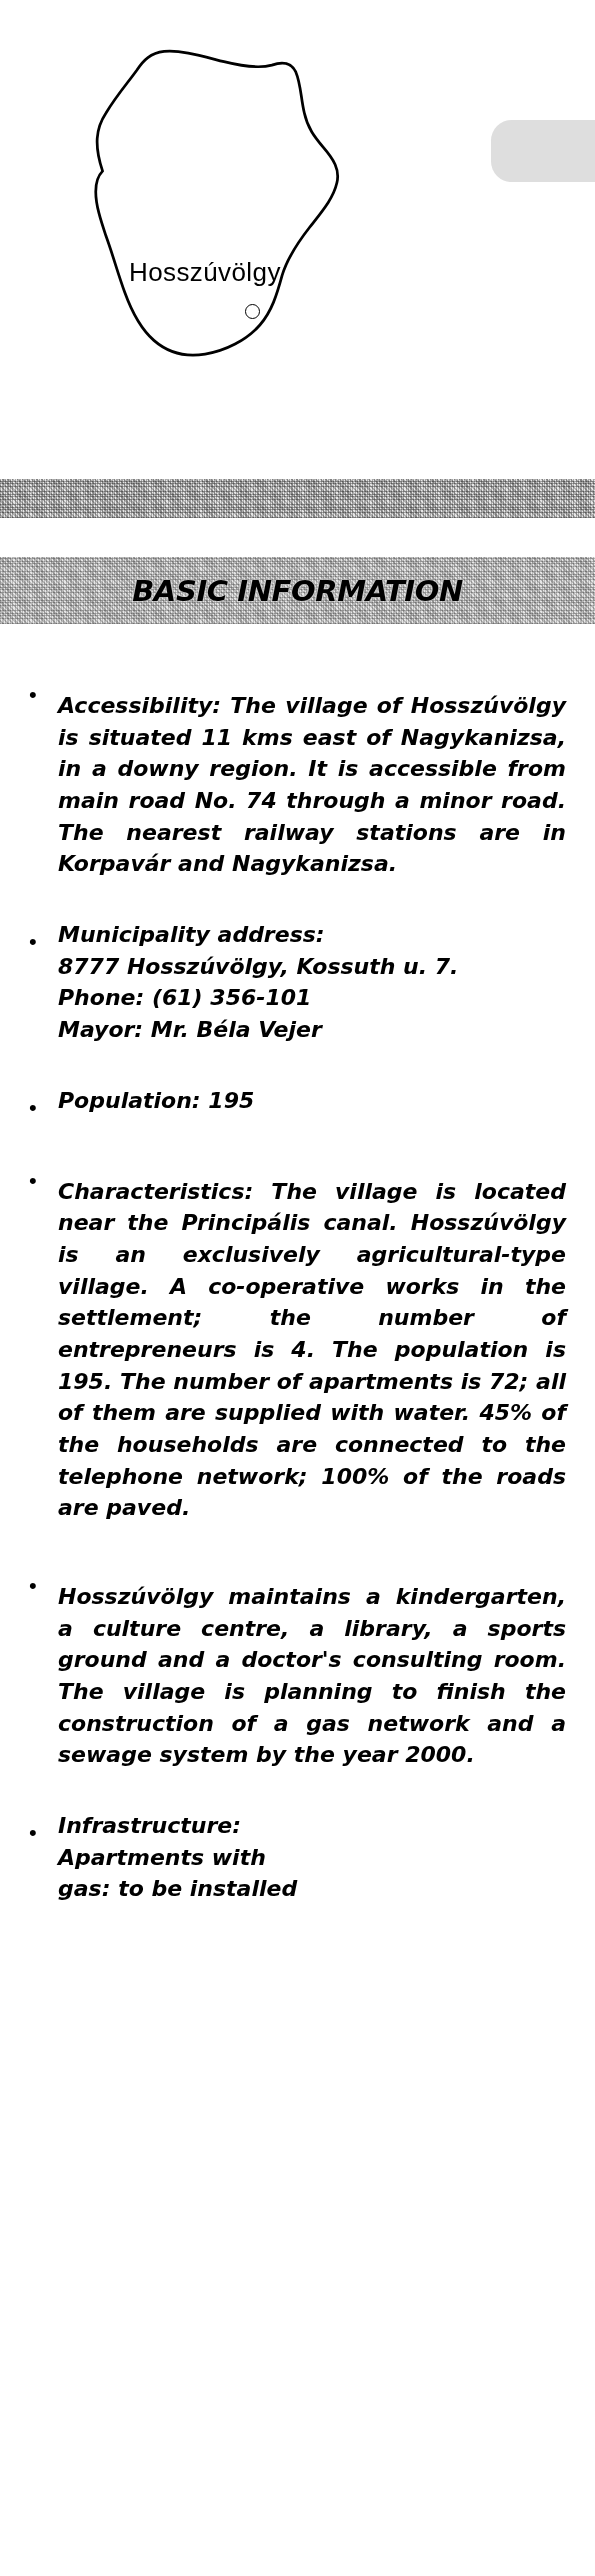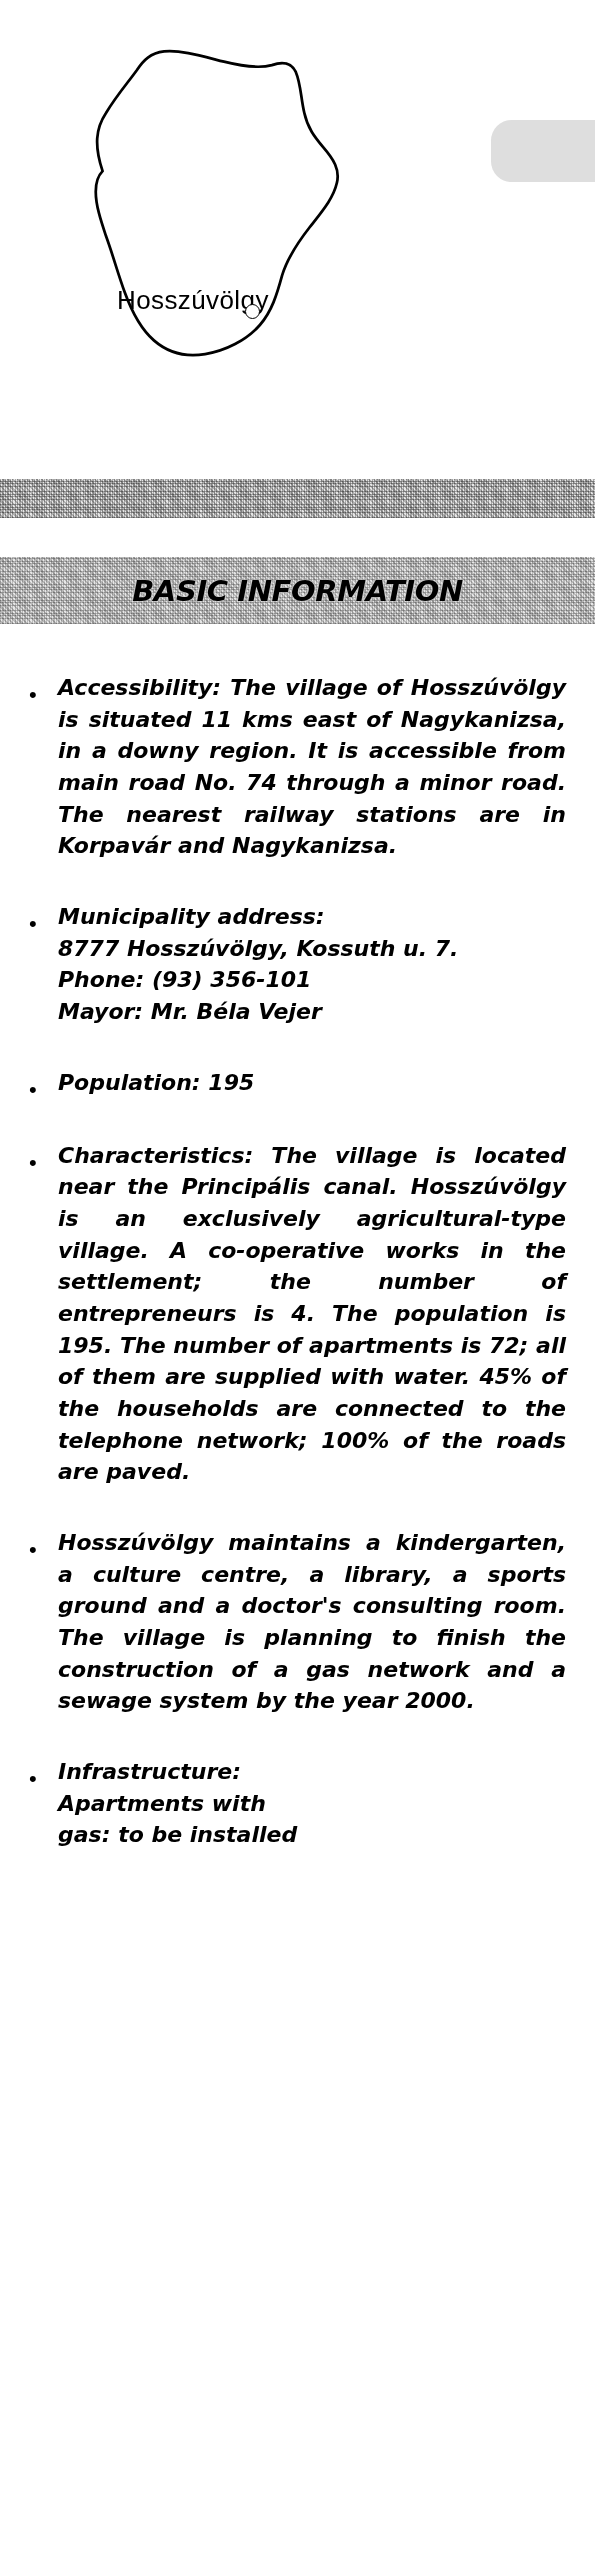--- a/index.html
+++ b/index.html
@@ -29,28 +29,27 @@
     width: 595px;
     height: 479px;
   }
   .map-svg {
     position: absolute;
     left: 0;
     top: 0;
   }
   .map-label {
     position: absolute;
-    left: 117px;
+    left: 129px;
     top: 257px;
     font-size: 26px;
     letter-spacing: 0.4px;
     font-family: "Liberation Sans", sans-serif;
     color: #000;
     white-space: nowrap;
-    margin-top: 28px;
   }
   .map-dot {
     position: absolute;
     left: 245px;
     top: 304px;
     width: 15.4px;
     height: 15.4px;
     border: 1.7px solid #000;
     border-radius: 50%;
     background: #fff;
@@ -136,20 +135,21 @@
     font-family: "DejaVu Sans", sans-serif;
     font-weight: bold;
     font-style: italic;
     font-size: 22px;
     line-height: 1.44;
     color: #000;
   }
   .just {
     text-align: justify;
     text-justify: inter-word;
+    margin-top: 18px;
   }
   .line {
     display: block;
     white-space: pre-wrap;
   }
 </style>
 </head>
 <body>
 
 <div class="page">
@@ -193,21 +193,21 @@
     <div class="bullet-item">
       <div class="bullet-dot">•</div>
       <div class="bullet-body just">Accessibility: The village of Hosszúvölgy is situated 11 kms east of Nagykanizsa, in a downy region. It is accessible from main road No. 74 through a minor road. The nearest railway stations are in Korpavár and Nagykanizsa.</div>
     </div>
 
     <div class="bullet-item">
       <div class="bullet-dot">•</div>
       <div class="bullet-body">
         <span class="line">Municipality address:</span>
         <span class="line">8777 Hosszúvölgy, Kossuth u. 7.</span>
-        <span class="line">Phone: (93) 356-101</span>
+        <span class="line">Phone: (61) 356-101</span>
         <span class="line">Mayor: Mr. Béla Vejer</span>
       </div>
     </div>
 
     <div class="bullet-item">
       <div class="bullet-dot">•</div>
       <div class="bullet-body">Population: 195</div>
     </div>
 
     <div class="bullet-item">

